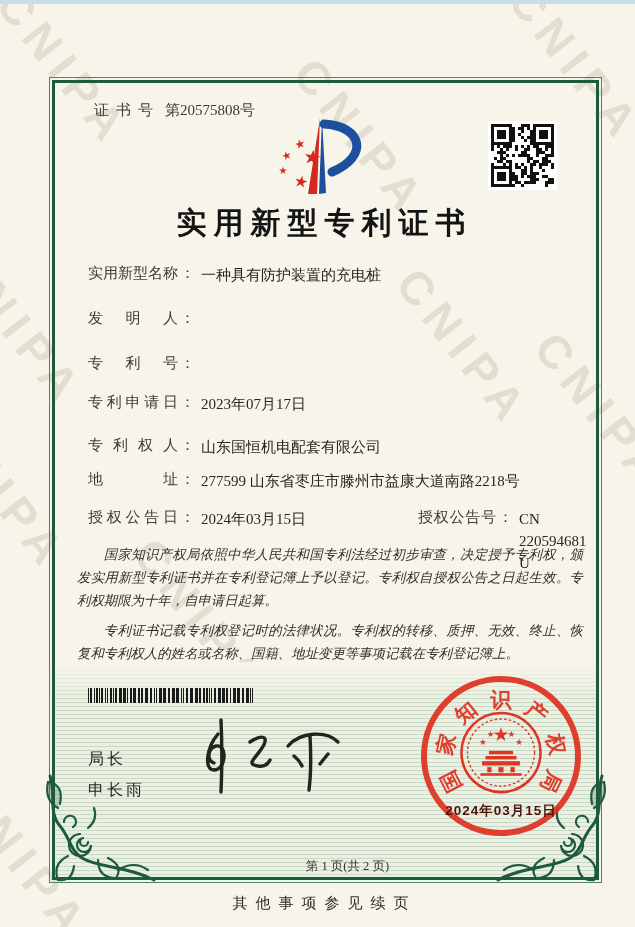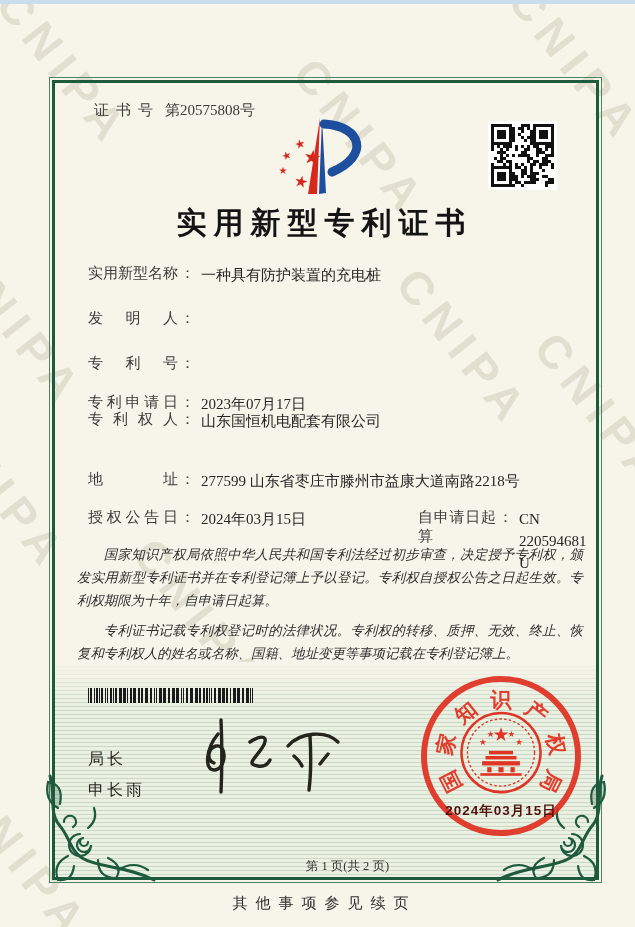--- a/index.html
+++ b/index.html
@@ -293,36 +293,36 @@
   </div>
   <div class="frow" style="top:354px">
     <span class="flabel">专利号</span>
     <span class="fcolon">：</span>
   </div>
   <div class="frow" style="top:393px">
     <span class="flabel">专利申请日</span>
     <span class="fcolon">：</span>
     <span class="fval">2023年07月17日</span>
   </div>
-  <div class="frow" style="top:410px">
+  <div class="frow" style="top:436px">
     <span class="flabel">专利权人</span>
     <span class="fcolon">：</span>
     <span class="fval">山东国恒机电配套有限公司</span>
   </div>
   <div class="frow" style="top:470px">
     <span class="flabel">地址</span>
     <span class="fcolon">：</span>
     <span class="fval">277599 山东省枣庄市滕州市益康大道南路2218号</span>
   </div>
   <div class="frow" style="top:508px;width:500px">
     <span class="flabel">授权公告日</span>
     <span class="fcolon">：</span>
     <span class="fval">2024年03月15日</span>
     <span class="grant2">
-      <span class="flabel">自申请日起算</span>
+      <span class="flabel">授权公告号</span>
       <span class="fcolon">：</span>
       <span class="fval">CN 220594681 U</span>
     </span>
   </div>
 
   <div class="paras">
     <p>国家知识产权局依照中华人民共和国专利法经过初步审查，决定授予专利权，颁发实用新型专利证书并在专利登记簿上予以登记。专利权自授权公告之日起生效。专利权期限为十年，自申请日起算。</p>
     <p>专利证书记载专利权登记时的法律状况。专利权的转移、质押、无效、终止、恢复和专利权人的姓名或名称、国籍、地址变更等事项记载在专利登记簿上。</p>
   </div>
 

